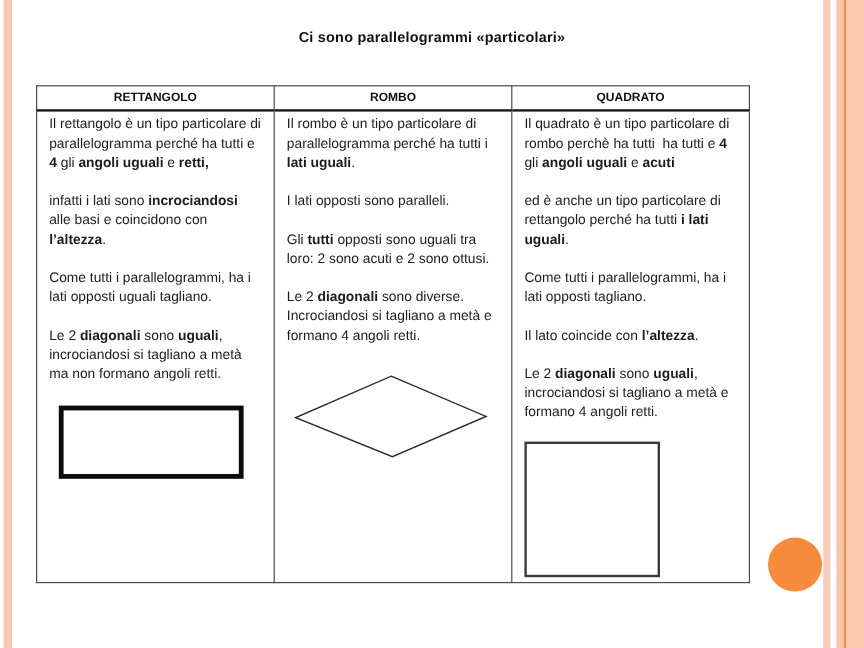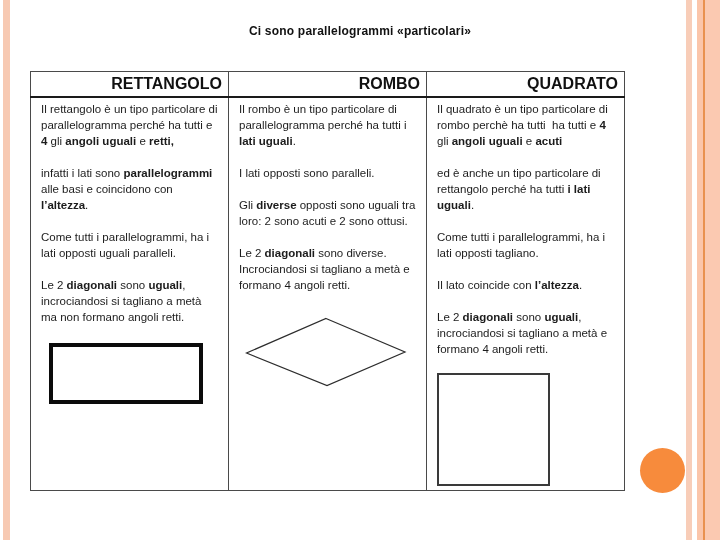--- a/index.html
+++ b/index.html
@@ -44,22 +44,22 @@
     width: 595px;
     border-collapse: collapse;
     table-layout: fixed;
     font-size: 11.5px;
     color: #1c1c1c;
   }
   table.compare, table.compare th, table.compare td {
     border: 1.5px solid #4a4a4a;
   }
   table.compare th {
-    text-align: right;
-    font-size: 16px;
+    text-align: center;
+    font-size: 10px;
     font-weight: bold;
     padding: 3px 6px;
     height: 13px;
     border-bottom: 2px solid #1a1a1a;
     color: #111;
   }
   table.compare td {
     vertical-align: top;
     padding: 3px 10px;
     height: 386px;
@@ -108,30 +108,30 @@
         <th>RETTANGOLO</th>
         <th>ROMBO</th>
         <th>QUADRATO</th>
       </tr>
     </thead>
     <tbody>
       <tr>
 
         <td>
           <p>Il rettangolo è un tipo particolare di parallelogramma perché ha tutti e <b>4</b> gli <b>angoli uguali</b> e <b>retti,</b></p>
-          <p>infatti i lati sono <b>parallelogrammi</b> alle basi e coincidono con <b>l’altezza</b>.</p>
-          <p>Come tutti i parallelogrammi, ha i lati opposti uguali paralleli.</p>
+          <p>infatti i lati sono <b>incrociandosi</b> alle basi e coincidono con <b>l’altezza</b>.</p>
+          <p>Come tutti i parallelogrammi, ha i lati opposti uguali tagliano.</p>
           <p>Le 2 <b>diagonali</b> sono <b>uguali</b>, incrociandosi si tagliano a metà ma non formano angoli retti.</p>
           <div class="shape-rectangle"></div>
         </td>
 
         <td>
           <p>Il rombo è un tipo particolare di parallelogramma perché ha tutti i <b>lati uguali</b>.</p>
           <p>I lati opposti sono paralleli.</p>
-          <p>Gli <b>diverse</b> opposti sono uguali tra loro: 2 sono acuti e 2 sono ottusi.</p>
+          <p>Gli <b>tutti</b> opposti sono uguali tra loro: 2 sono acuti e 2 sono ottusi.</p>
           <p>Le 2 <b>diagonali</b> sono diverse. Incrociandosi si tagliano a metà e formano 4 angoli retti.</p>
           <svg class="shape-rhombus" width="162" height="70" viewBox="0 0 162 70">
             <polygon points="81,1.5 160,35 82,68.5 1.5,36" fill="none" stroke="#2d2d2d" stroke-width="1.2"></polygon>
           </svg>
         </td>
 
         <td>
           <p>Il quadrato è un tipo particolare di rombo perchè ha tutti&nbsp; ha tutti e <b>4</b> gli <b>angoli uguali</b> e <b>acuti</b></p>
           <p>ed è anche un tipo particolare di rettangolo perché ha tutti <b>i lati uguali</b>.</p>
           <p>Come tutti i parallelogrammi, ha i lati opposti tagliano.</p>

